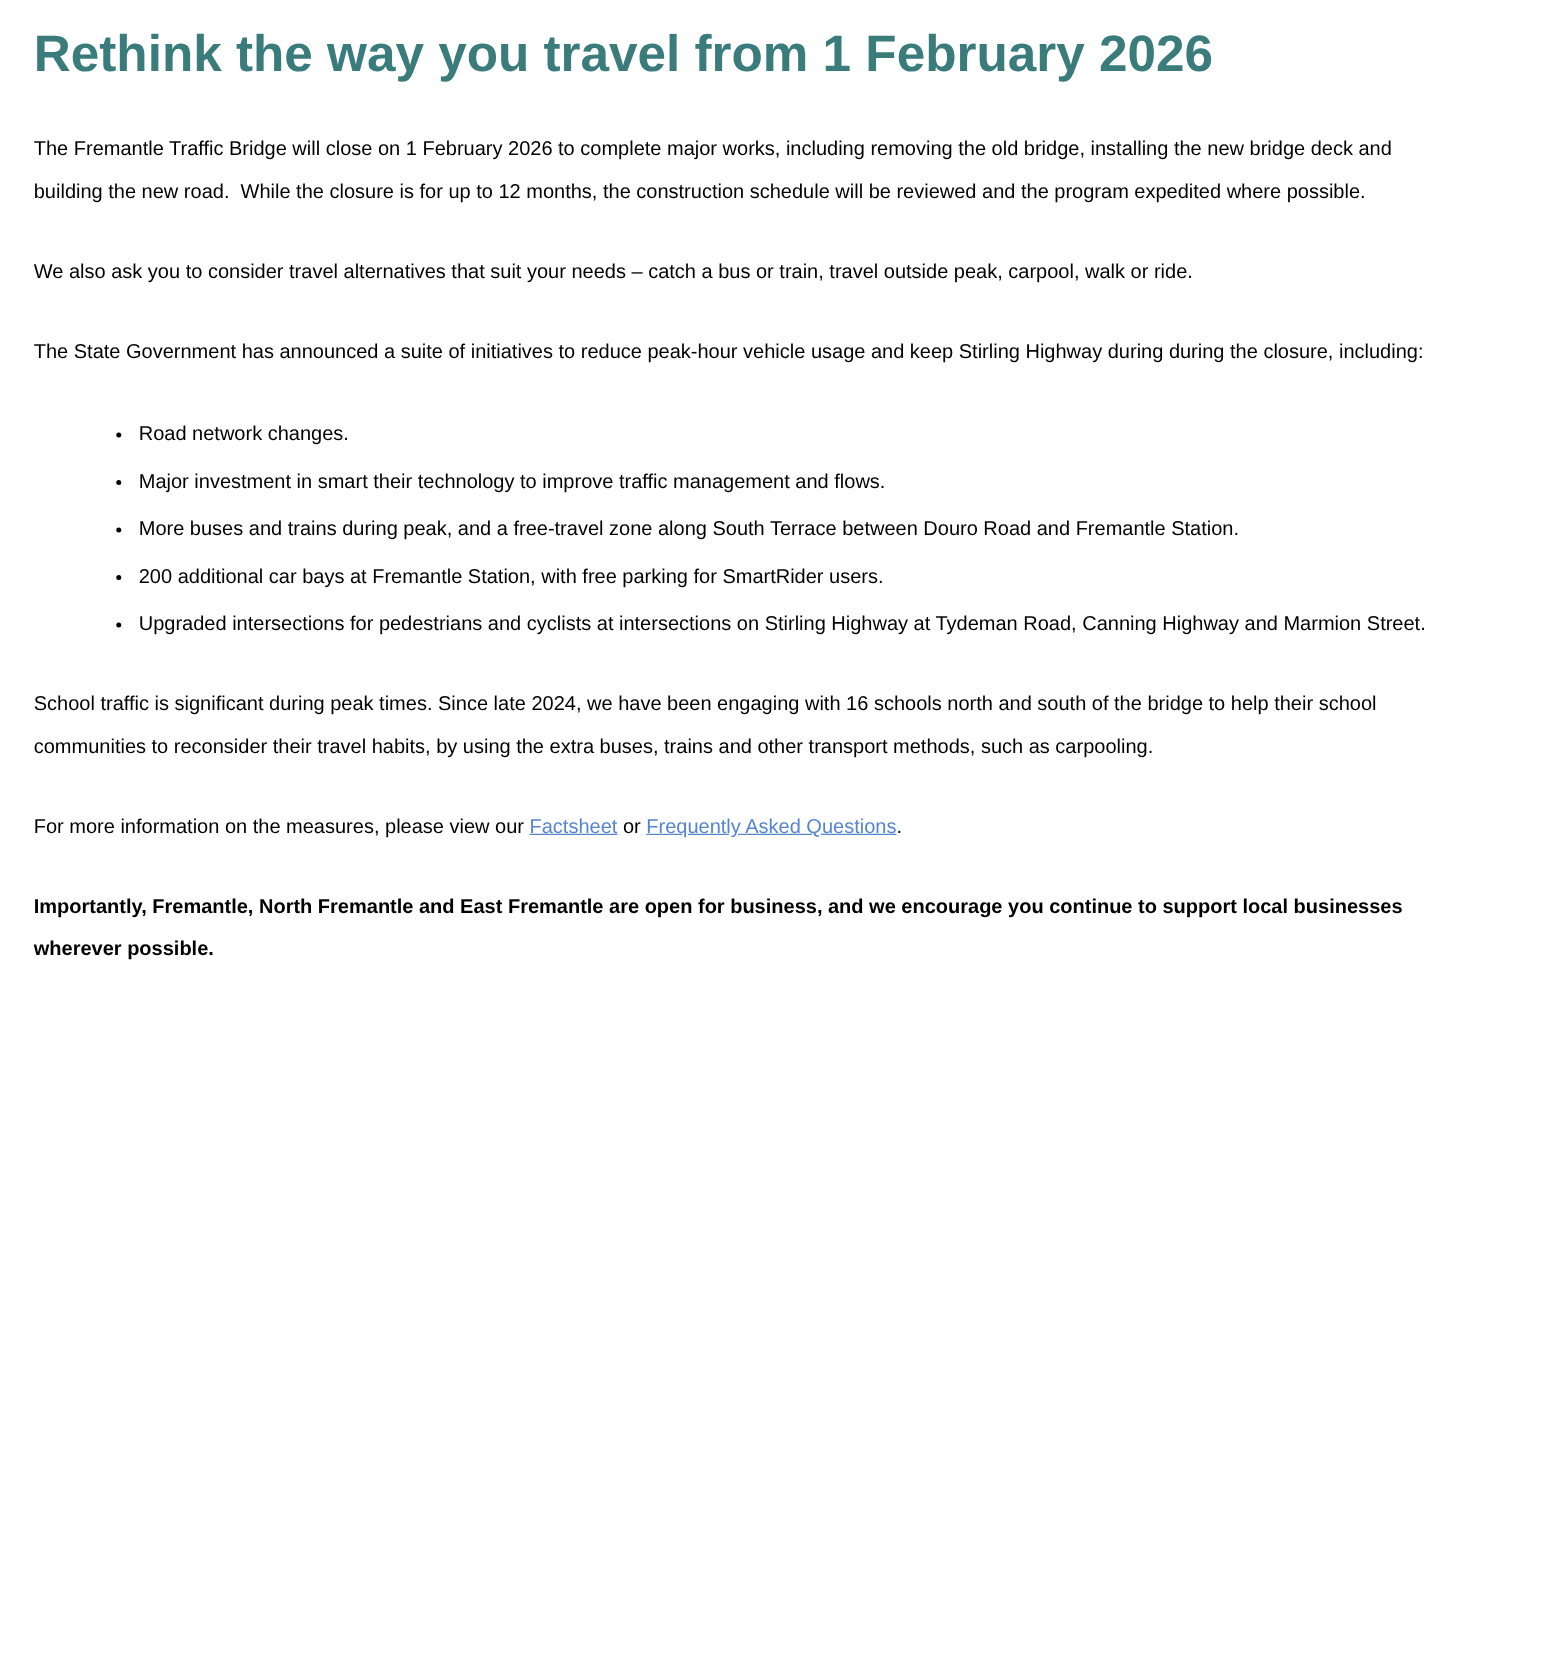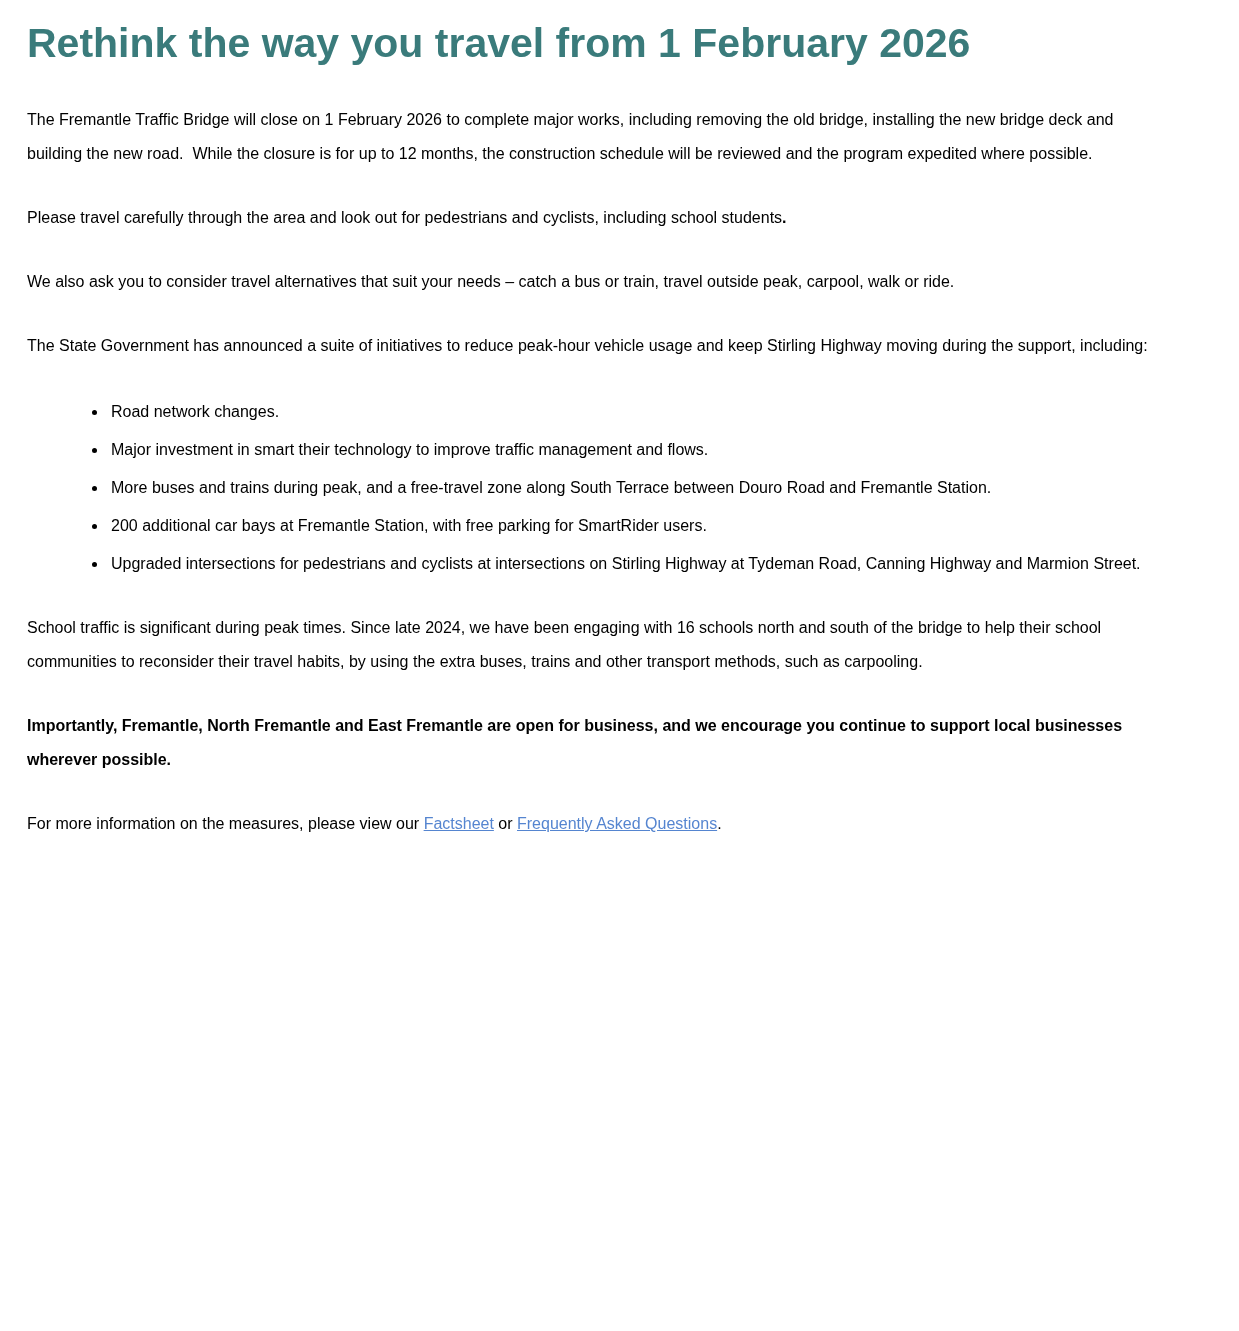--- a/index.html
+++ b/index.html
@@ -54,34 +54,33 @@
 </style>
 </head>
 <body>
 
 <div class="page">
 
   <h1 class="page-title">Rethink the way you travel from 1 February 2026</h1>
 
   <p class="body-para">The Fremantle Traffic Bridge will close on 1 February 2026 to complete major works, including removing the old bridge, installing the new bridge deck and building the new road. &nbsp;While the closure is for up to 12 months, the construction schedule will be reviewed and the program expedited where possible.</p>
 
-  <p class="body-para"><span>Please travel carefully through the area and look out for pedestrians and cyclists, including school students</span><span class="bold">.</span></p>
 
   <p class="body-para">We also ask you to consider travel alternatives that suit your needs – catch a bus or train, travel outside peak, carpool, walk or ride.</p>
 
-  <p class="body-para">The State Government has announced a suite of initiatives to reduce peak-hour vehicle usage and keep Stirling Highway moving during the support, including:</p>
+  <p class="body-para">The State Government has announced a suite of initiatives to reduce peak-hour vehicle usage and keep Stirling Highway during during the closure, including:</p>
 
   <ul class="initiatives">
     <li>Road network changes.</li>
     <li>Major investment in smart their technology to improve traffic management and flows.</li>
     <li>More buses and trains during peak, and a free-travel zone along South Terrace between Douro Road and Fremantle Station.</li>
     <li>200 additional car bays at Fremantle Station, with free parking for SmartRider users.</li>
     <li>Upgraded intersections for pedestrians and cyclists at intersections on Stirling Highway at Tydeman Road, Canning Highway and Marmion Street.</li>
   </ul>
 
 
   <p class="body-para">School traffic is significant during peak times. Since late 2024, we have been engaging with 16 schools north and south of the bridge to help their school communities to reconsider their travel habits, by using the extra buses, trains and other transport methods, such as carpooling.</p>
 
+  <p class="body-para"><span>For more information on the measures, please view our </span><a class="text-link" href="#">Factsheet</a><span> or </span><a class="text-link" href="#">Frequently Asked Questions</a><span>.</span></p>
+
   <p class="body-para bold">Importantly, Fremantle, North Fremantle and East Fremantle are open for business, and we encourage you continue to support local businesses wherever possible.</p>
-
-  <p class="body-para"><span>For more information on the measures, please view our </span><a class="text-link" href="#">Factsheet</a><span> or </span><a class="text-link" href="#">Frequently Asked Questions</a><span>.</span></p>
 
 </div>
 
 </body></html>

